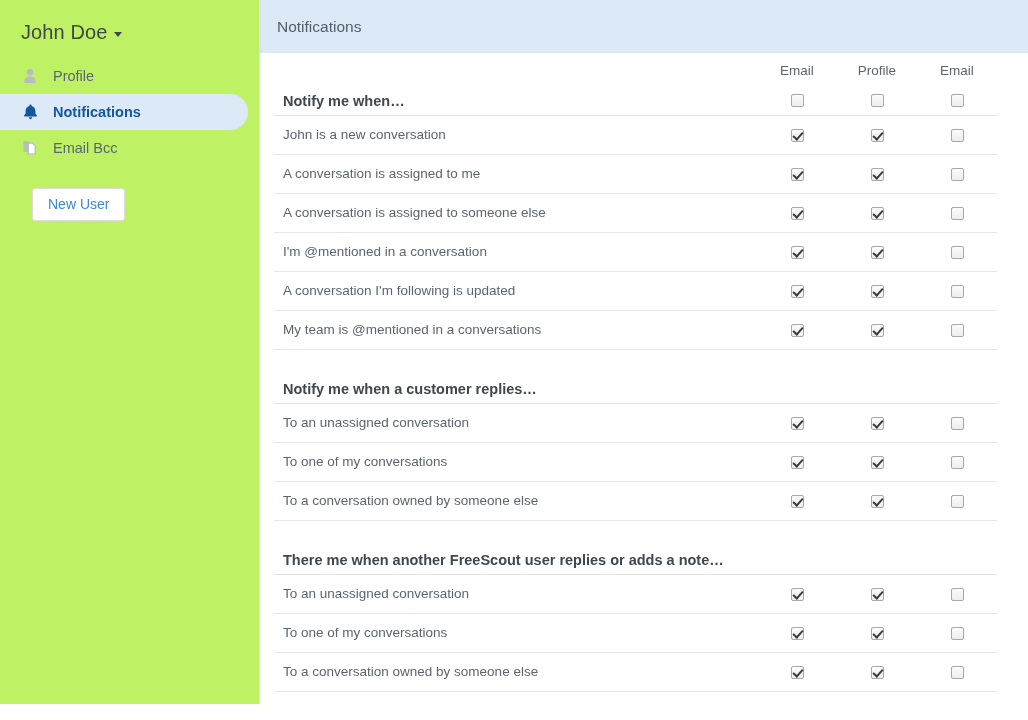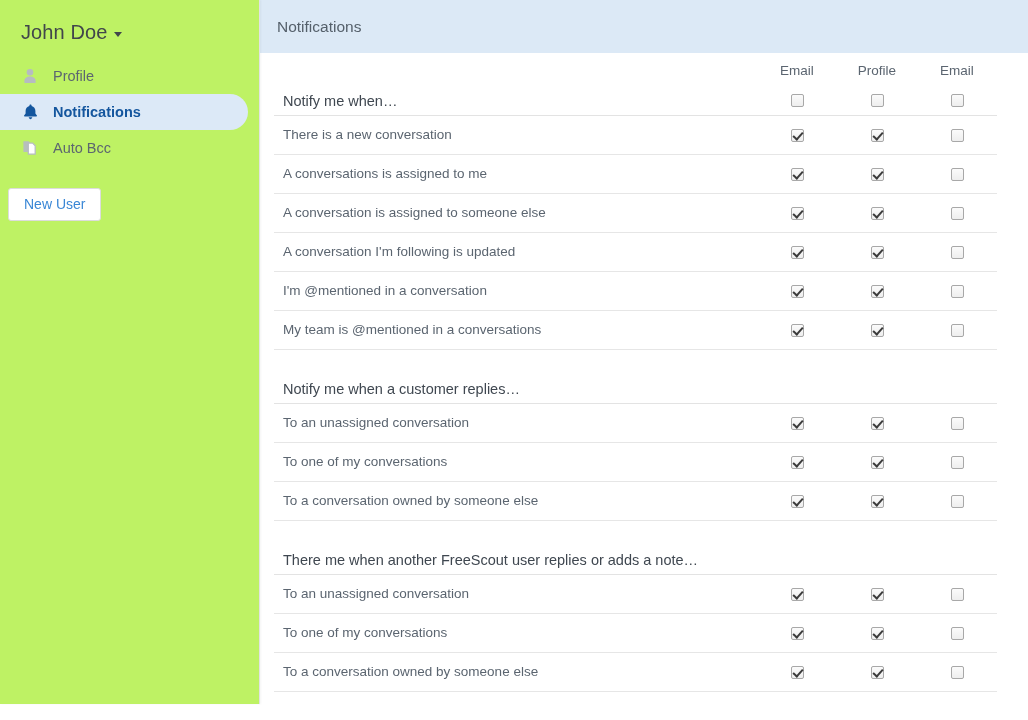--- a/index.html
+++ b/index.html
@@ -84,21 +84,21 @@
   .nav-label {
     position: relative;
     margin-left: 14px;
     font-size: 14.5px;
     color: #5c6670;
     line-height: 18px;
   }
   .nav-item.active .nav-ico { color: #14569e; }
   .nav-item.active .nav-label { color: #14569e; font-weight: bold; }
 
-  .new-user-wrap { margin-top: 22px; padding-left: 8px; }
+  .new-user-wrap { margin-top: 22px; padding-left: 32px; }
   .new-user-btn {
     display: inline-block;
     border: 1px solid #dcdcdc;
     background: #ffffff;
     border-radius: 3px;
     padding: 7px 15px 8px 15px;
     font-size: 14px;
     color: #3a87d6;
     font-family: "Liberation Sans", sans-serif;
     line-height: 16px;
@@ -159,21 +159,21 @@
 
   
   tr.sec td {
     border-bottom: 1px solid #e3e3e3;
     height: 32px;
     padding-bottom: 6px;
     vertical-align: bottom;
   }
   tr.sec td.lbl {
     font-size: 14.5px;
-    font-weight: normal;
+    font-weight: bold;
     color: #3f4750;
     padding-left: 9px;
   }
   tr.sec td.chk { text-align: center; }
 
   
   tr.row td {
     height: 39px;
     border-bottom: 1px solid #e6e6e6;
   }
@@ -249,21 +249,21 @@
       </div>
 
       <div class="nav-item">
         <span class="hit"></span>
         <span class="nav-ico">
           <svg width="16" height="16" viewBox="0 0 16 16" fill="currentColor">
             <path d="M1.4 1.2h5.2l2.6 2.6v8.1H1.4z" opacity="0.95"></path>
             <path d="M6.3 3.1h4.3l2.6 2.6v8.3H6.3z" fill="#ffffff" stroke="currentColor" stroke-width="1.25"></path>
           </svg>
         </span>
-        <span class="nav-label">Auto Bcc</span>
+        <span class="nav-label">Email Bcc</span>
       </div>
 
     </nav>
 
     <div class="new-user-wrap">
       <button class="new-user-btn">New User</button>
     </div>
 
   </aside>
 
@@ -290,45 +290,45 @@
           </tr>
         </thead>
         <tbody>
             <tr class="sec">
               <td class="lbl">Notify me when…</td>
               <td class="chk"><span class="cb"></span></td>
               <td class="chk"><span class="cb"></span></td>
               <td class="chk"><span class="cb"></span></td>
             </tr>
             <tr class="row">
-              <td class="lbl">There is a new conversation</td>
-              <td class="chk"><span class="cb on"></span></td>
-              <td class="chk"><span class="cb on"></span></td>
-              <td class="chk"><span class="cb"></span></td>
-            </tr>
-            <tr class="row">
-              <td class="lbl">A conversations is assigned to me</td>
+              <td class="lbl">John is a new conversation</td>
+              <td class="chk"><span class="cb on"></span></td>
+              <td class="chk"><span class="cb on"></span></td>
+              <td class="chk"><span class="cb"></span></td>
+            </tr>
+            <tr class="row">
+              <td class="lbl">A conversation is assigned to me</td>
               <td class="chk"><span class="cb on"></span></td>
               <td class="chk"><span class="cb on"></span></td>
               <td class="chk"><span class="cb"></span></td>
             </tr>
             <tr class="row">
               <td class="lbl">A conversation is assigned to someone else</td>
               <td class="chk"><span class="cb on"></span></td>
               <td class="chk"><span class="cb on"></span></td>
               <td class="chk"><span class="cb"></span></td>
             </tr>
             <tr class="row">
+              <td class="lbl">I'm @mentioned in a conversation</td>
+              <td class="chk"><span class="cb on"></span></td>
+              <td class="chk"><span class="cb on"></span></td>
+              <td class="chk"><span class="cb"></span></td>
+            </tr>
+            <tr class="row">
               <td class="lbl">A conversation I'm following is updated</td>
-              <td class="chk"><span class="cb on"></span></td>
-              <td class="chk"><span class="cb on"></span></td>
-              <td class="chk"><span class="cb"></span></td>
-            </tr>
-            <tr class="row">
-              <td class="lbl">I'm @mentioned in a conversation</td>
               <td class="chk"><span class="cb on"></span></td>
               <td class="chk"><span class="cb on"></span></td>
               <td class="chk"><span class="cb"></span></td>
             </tr>
             <tr class="row">
               <td class="lbl">My team is @mentioned in a conversations</td>
               <td class="chk"><span class="cb on"></span></td>
               <td class="chk"><span class="cb on"></span></td>
               <td class="chk"><span class="cb"></span></td>
             </tr>

